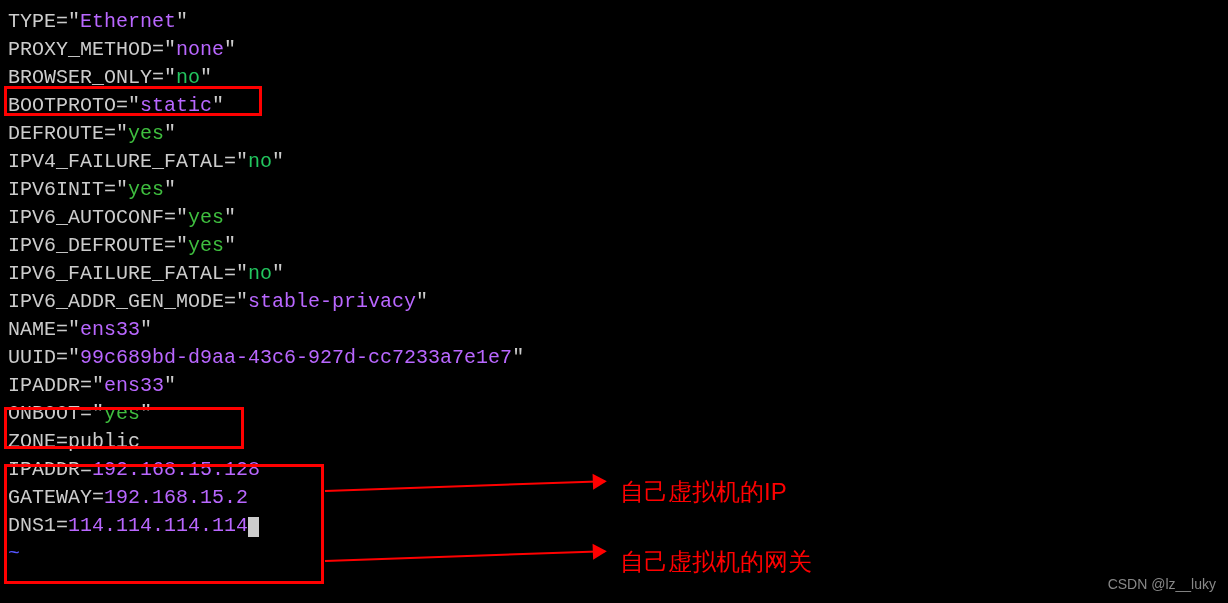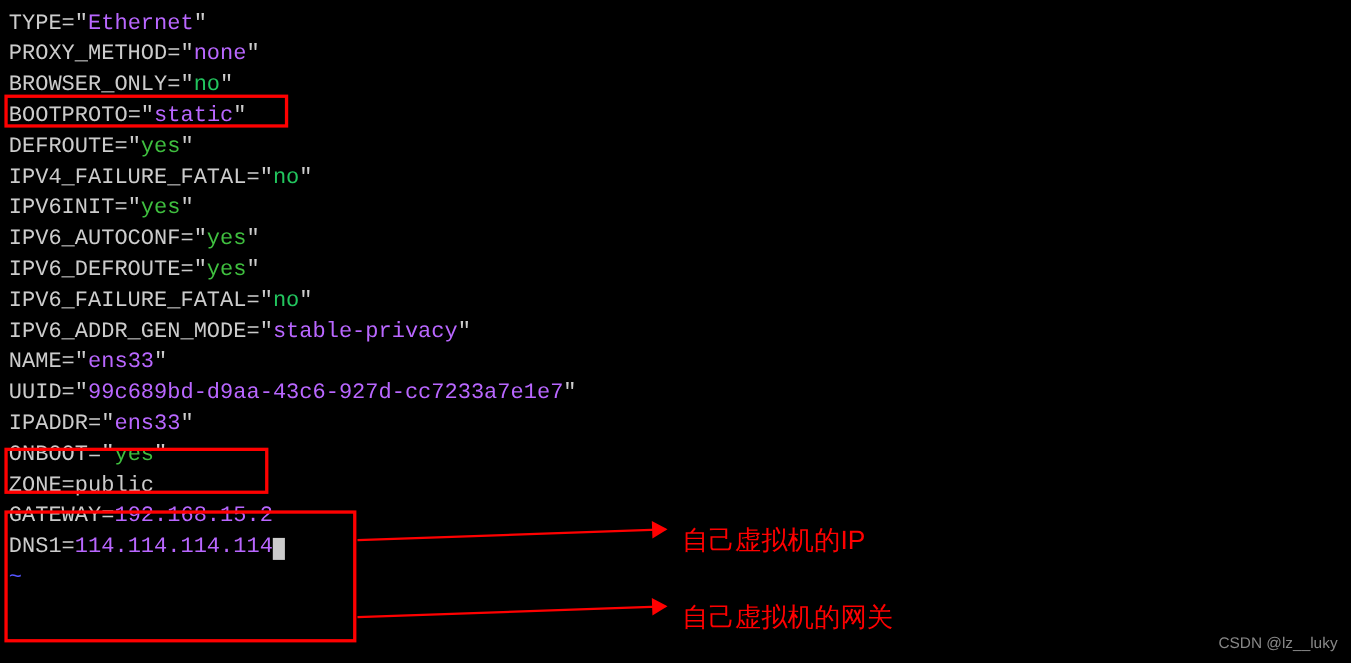--- a/index.html
+++ b/index.html
@@ -131,20 +131,21 @@
       <div class="line"><span class="key">IPV6INIT</span><span class="eq">=</span><span class="quote">"</span><span class="val-green">yes</span><span class="quote">"</span></div>
       <div class="line"><span class="key">IPV6_AUTOCONF</span><span class="eq">=</span><span class="quote">"</span><span class="val-green">yes</span><span class="quote">"</span></div>
       <div class="line"><span class="key">IPV6_DEFROUTE</span><span class="eq">=</span><span class="quote">"</span><span class="val-green">yes</span><span class="quote">"</span></div>
       <div class="line"><span class="key">IPV6_FAILURE_FATAL</span><span class="eq">=</span><span class="quote">"</span><span class="val-orange">no</span><span class="quote">"</span></div>
       <div class="line"><span class="key">IPV6_ADDR_GEN_MODE</span><span class="eq">=</span><span class="quote">"</span><span class="val-purple">stable-privacy</span><span class="quote">"</span></div>
       <div class="line"><span class="key">NAME</span><span class="eq">=</span><span class="quote">"</span><span class="val-purple">ens33</span><span class="quote">"</span></div>
       <div class="line"><span class="key">UUID</span><span class="eq">=</span><span class="quote">"</span><span class="val-purple">99c689bd-d9aa-43c6-927d-cc7233a7e1e7</span><span class="quote">"</span></div>
       <div class="line"><span class="key">IPADDR</span><span class="eq">=</span><span class="quote">"</span><span class="val-purple">ens33</span><span class="quote">"</span></div>
       <div class="line"><span class="key">ONBOOT</span><span class="eq">=</span><span class="quote">"</span><span class="val-green">yes</span><span class="quote">"</span></div>
       <div class="line"><span class="key">ZONE</span><span class="eq">=</span><span class="key">public</span></div>
+      <div class="line"><span class="key">IPADDR</span><span class="eq">=</span><span class="val-purple">192.168.15.128</span></div>
       <div class="line"><span class="key">GATEWAY</span><span class="eq">=</span><span class="val-purple">192.168.15.2</span></div>
       <div class="line"><span class="key">DNS1</span><span class="eq">=</span><span class="val-purple">114.114.114.114</span><span class="cursor"></span></div>
     </div>
   <div class="line"><span class="tilde">~</span></div>
 </div>
 
 <div class="highlight-box-1"></div>
 <div class="highlight-box-2"></div>
 <div class="highlight-box-3"></div>
 

